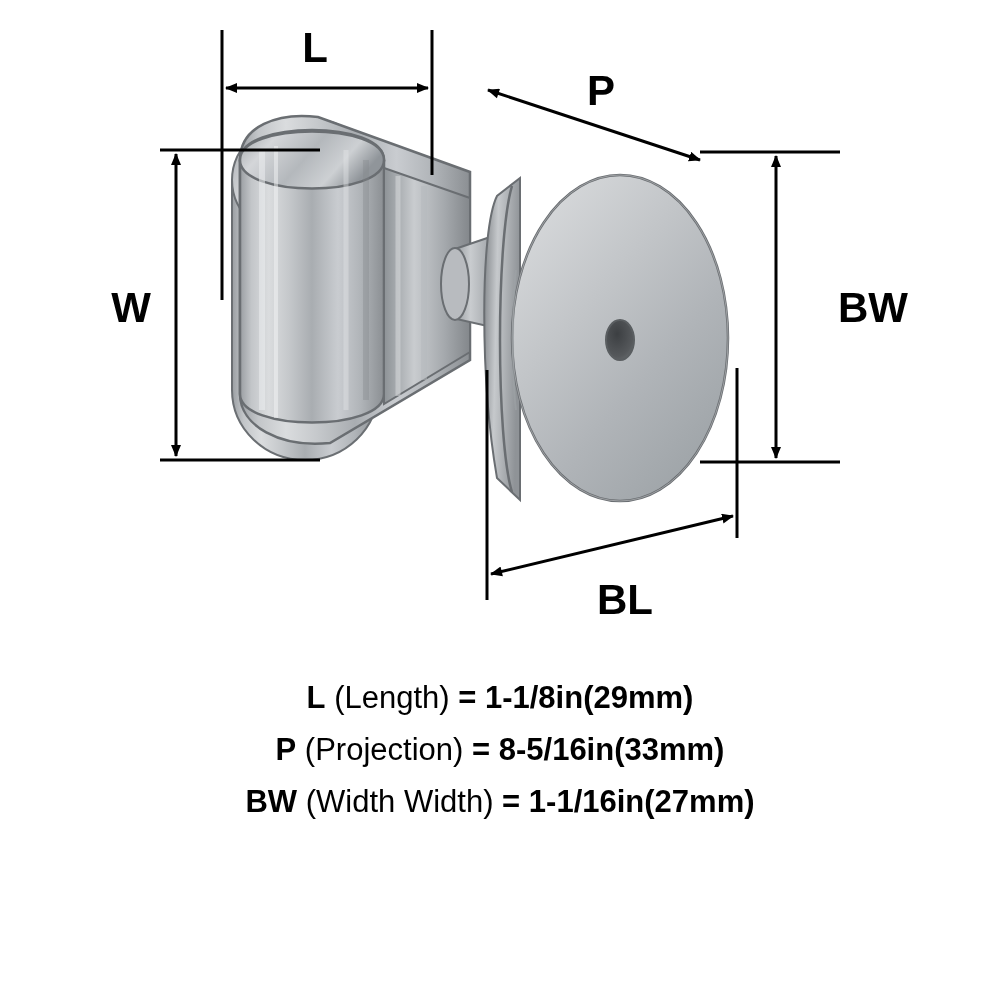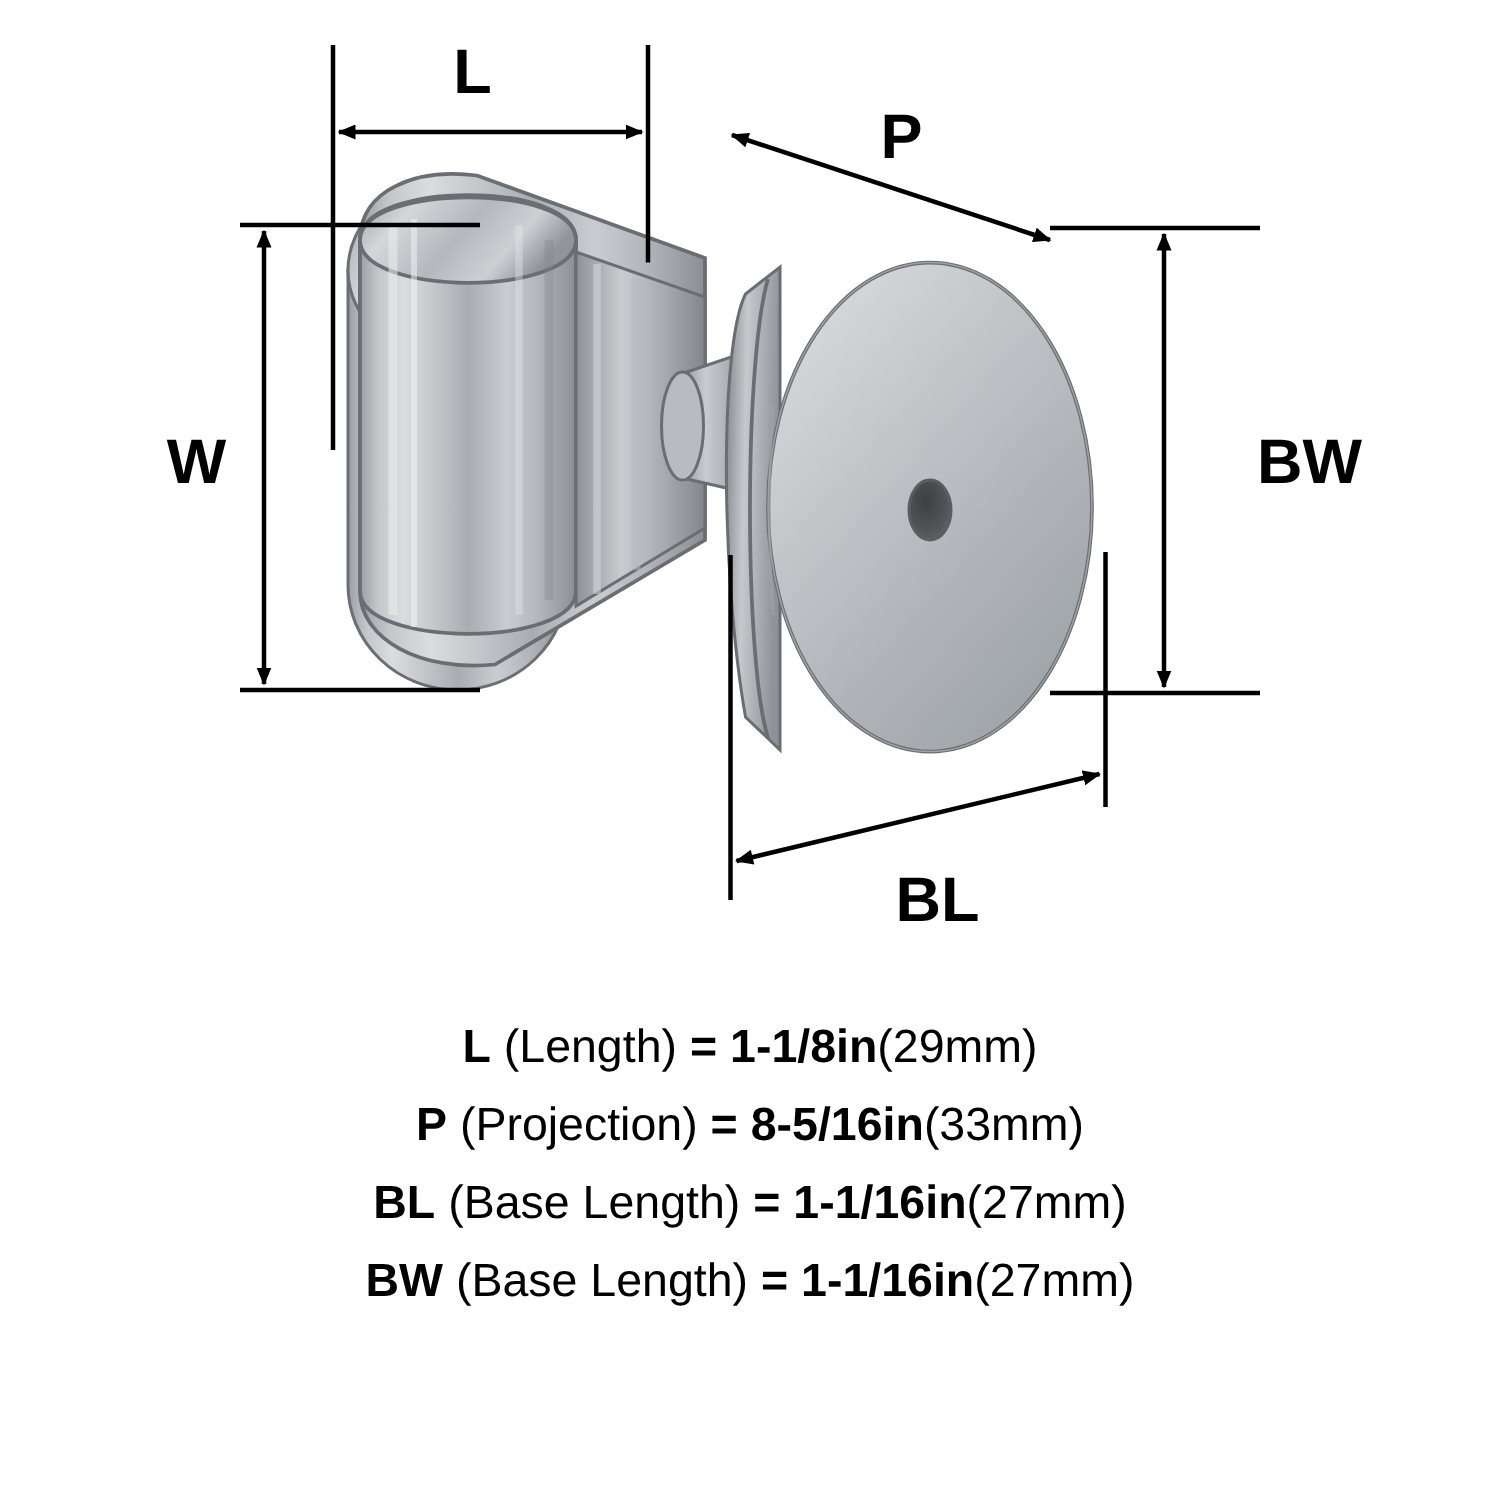--- a/index.html
+++ b/index.html
@@ -47,21 +47,21 @@
   .spec-name {
     font-weight: normal;
   }
   .spec-eq {
     font-weight: bold;
   }
   .spec-val {
     font-weight: bold;
   }
   .spec-metric {
-    font-weight: normal;
+    font-weight: bold;
   }
   svg { display: block; }
   .dimlabel {
     font-family: "Liberation Sans", sans-serif;
     font-weight: bold;
     font-size: 42px;
   }
 </style>
 </head>
 <body>
@@ -218,24 +218,18 @@
     <span class="spec-eq">=</span>
     <span class="spec-val">1-1/8in</span><span class="spec-metric">(29mm)</span>
   </div>
   <div class="spec-row">
     <span class="spec-code">P</span>
     <span class="spec-name">(Projection)</span>
     <span class="spec-eq">=</span>
     <span class="spec-val">8-5/16in</span><span class="spec-metric">(33mm)</span>
   </div>
   <div class="spec-row">
-    <span class="spec-code">BL</span>
-    <span class="spec-name">(Base Length)</span>
-    <span class="spec-eq">=</span>
-    <span class="spec-val">1-1/16in</span><span class="spec-metric">(27mm)</span>
-  </div>
-  <div class="spec-row">
     <span class="spec-code">BW</span>
-    <span class="spec-name">(Base Length)</span>
+    <span class="spec-name">(Width Width)</span>
     <span class="spec-eq">=</span>
     <span class="spec-val">1-1/16in</span><span class="spec-metric">(27mm)</span>
   </div>
 </div>
 
 </body></html>

